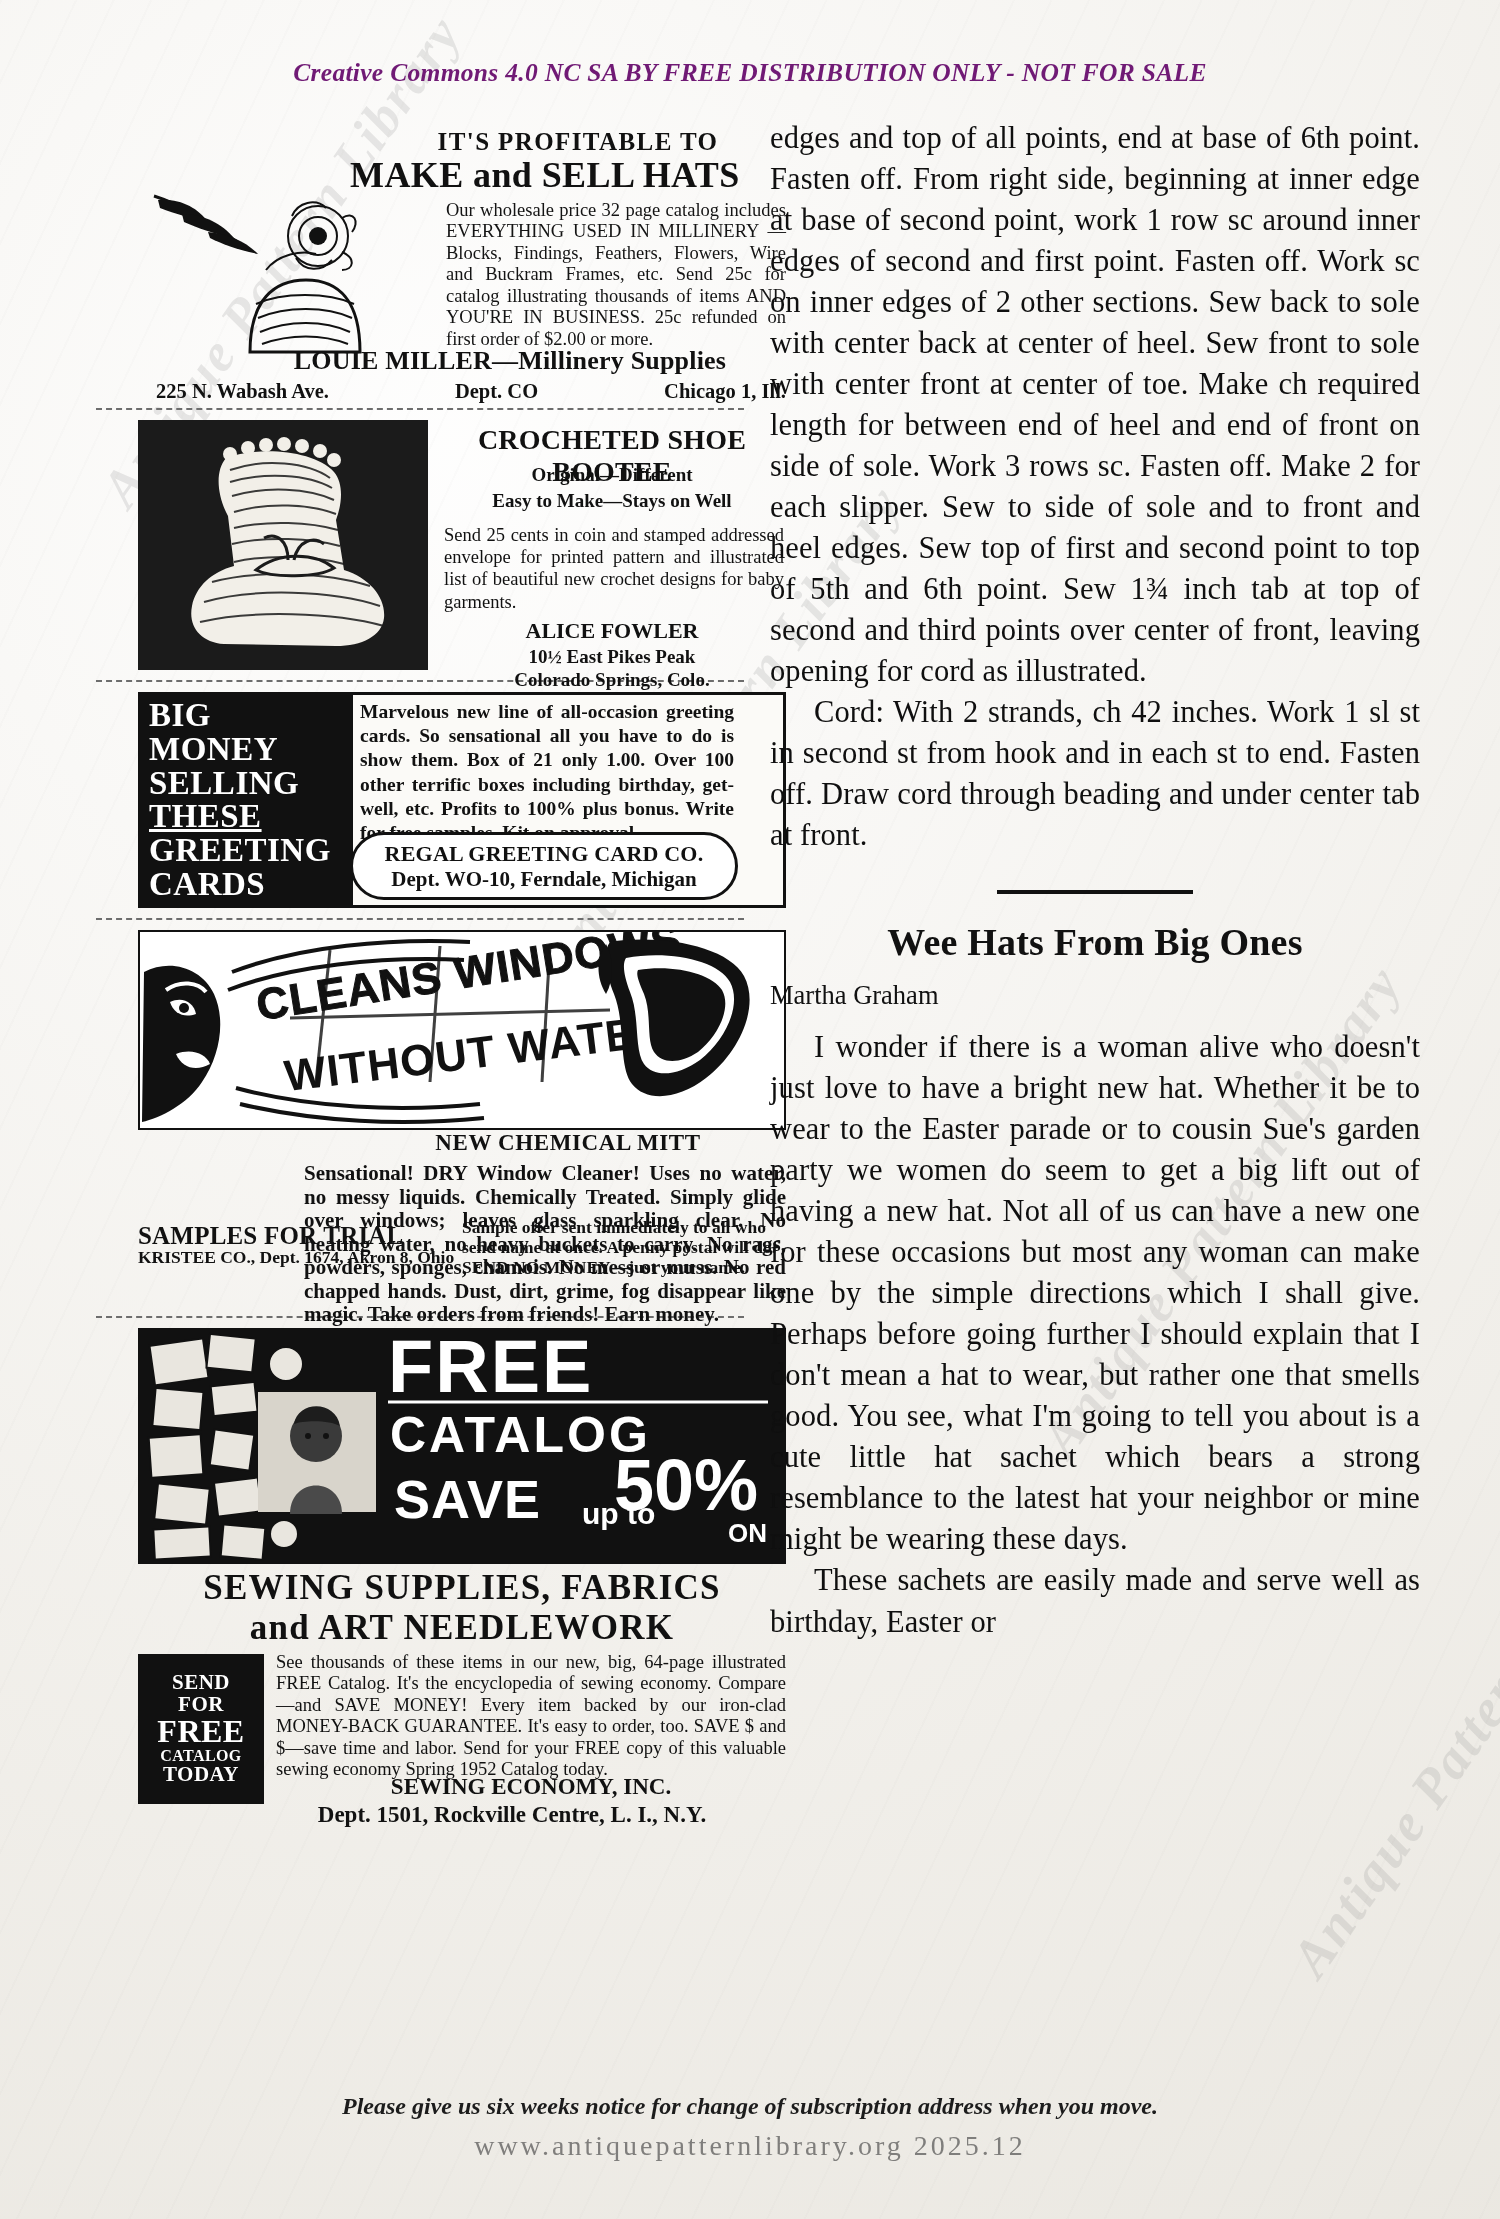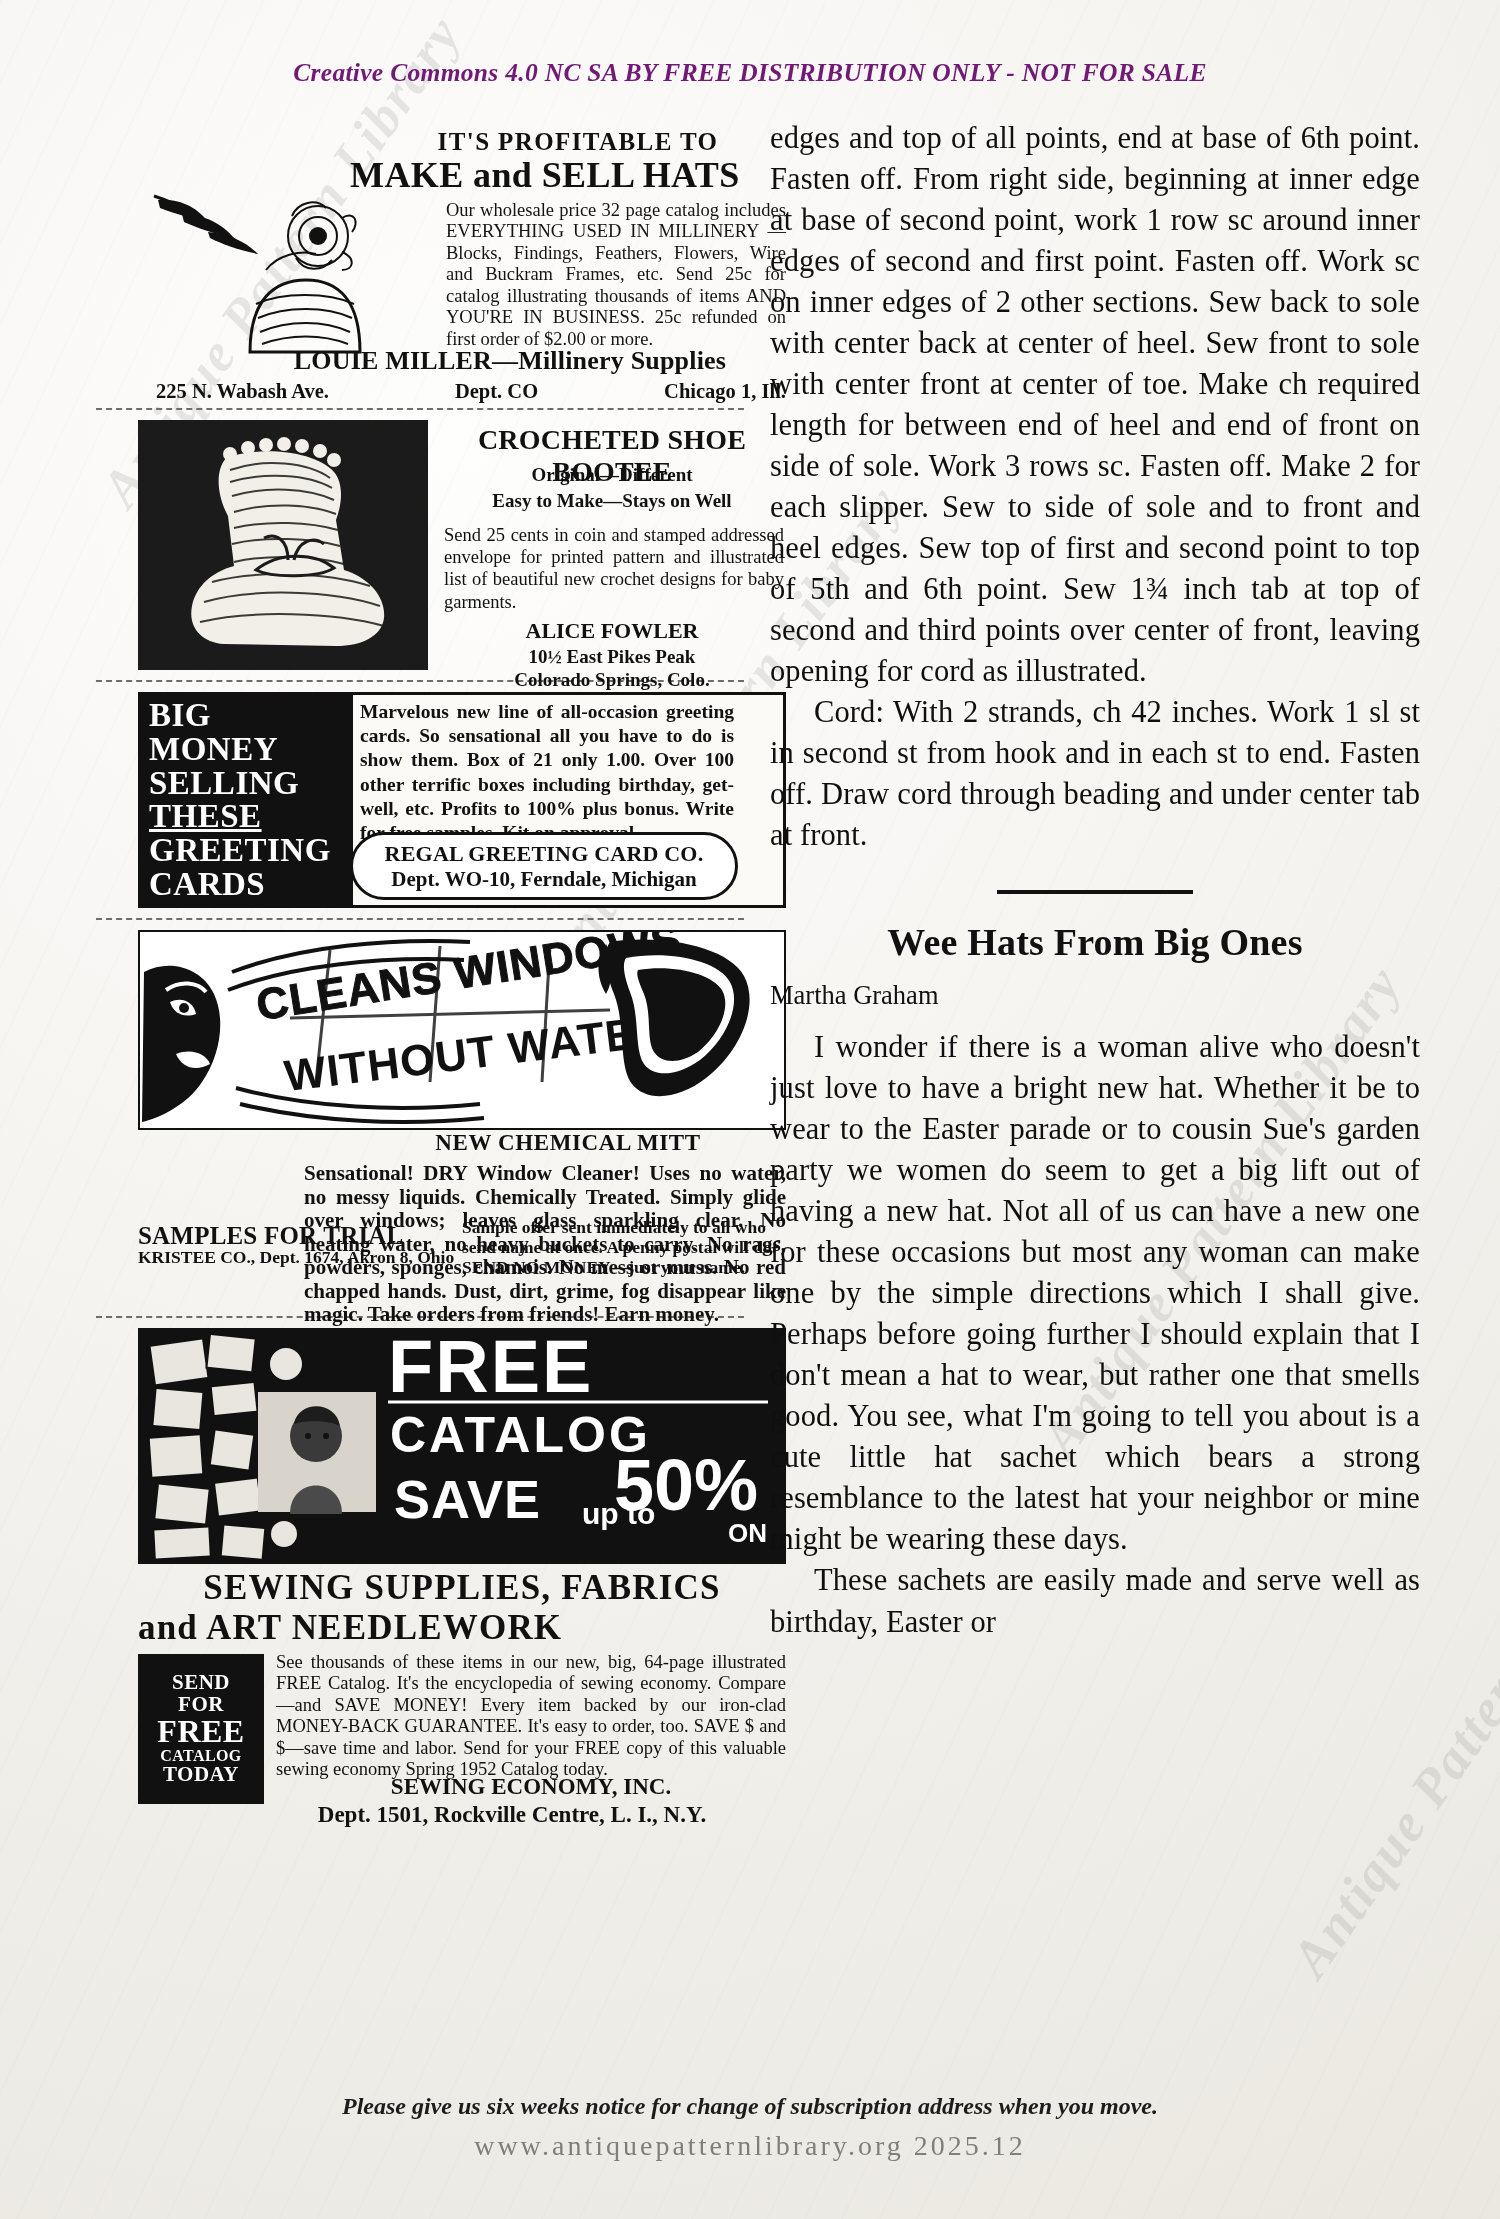--- a/index.html
+++ b/index.html
@@ -220,21 +220,21 @@
   .cat-art{
     position:absolute;left:0;top:0;width:648px;height:236px;
     background:#111;overflow:hidden;
   }
   .cat-h1{
     position:absolute;left:0;top:240px;width:648px;
     text-align:center;font-weight:bold;font-size:35px;letter-spacing:1.2px;
   }
   .cat-h2{
     position:absolute;left:0;top:280px;width:648px;
-    font-weight:bold;font-size:35px;letter-spacing:1.2px;
+    text-align:center;font-weight:bold;font-size:35px;letter-spacing:1.2px;
   }
   .cat-badge{
     position:absolute;left:0;top:326px;width:126px;height:150px;
     background:#111;color:#fff;
     display:flex;flex-direction:column;align-items:center;justify-content:center;
     line-height:1.02;
   }
   .cat-badge .s{font-weight:bold;font-size:21px;letter-spacing:.5px;}
   .cat-badge .big{font-weight:bold;font-size:32px;letter-spacing:.5px;}
   .cat-badge .t{font-weight:bold;font-size:16px;letter-spacing:.4px;}

